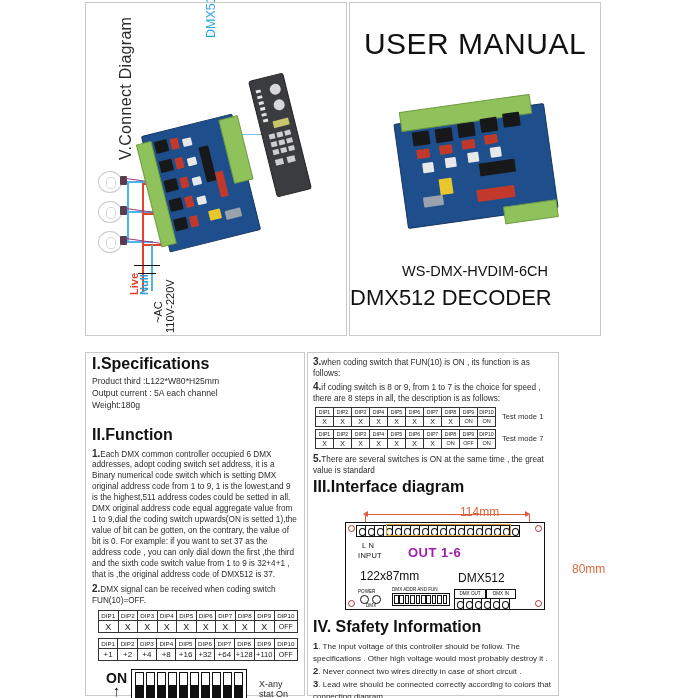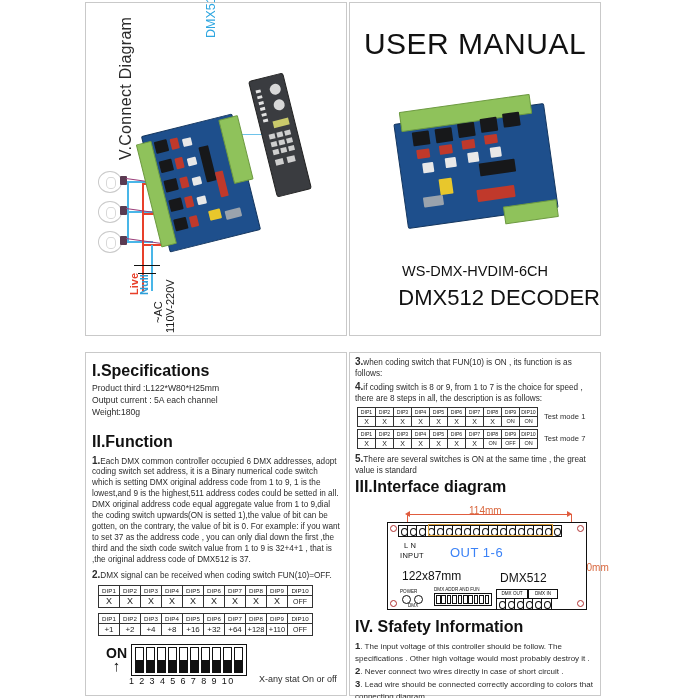--- a/index.html
+++ b/index.html
@@ -150,38 +150,38 @@
     left: 0; right: 0;
     bottom: 56px;
     text-align: center;
     font-size: 14.5px;
     color: #111;
   }
   .cover-sub2 {
     position: absolute;
     left: 0; right: 0;
     bottom: 24px;
-    text-align: right;
+    text-align: left;
     font-size: 22px;
     color: #111;
   }
   .cover-board {
     position: absolute;
     left: 38px; top: 92px;
     width: 180px; height: 150px;
   }
 
   
   .bottom-row {
     position: absolute;
     left: 0; top: 352px;
     width: 516px; height: 344px;
     display: flex;
   }
-  .panel-left  { width: 262px; height: 344px; padding: 7px 6px 0 6px; }
+  .panel-left  { width: 220px; height: 344px; padding: 0 6px 0 6px; }
   .panel-right { width: 252px; height: 344px; margin-left: 2px; padding: 2px 5px 0 5px; }
 
   h2.sec {
     margin: 2px 0 3px 0;
     font-size: 16px;
     font-weight: bold;
     color: #111;
   }
   .spec-list {
     font-size: 8.6px;
@@ -304,35 +304,35 @@
   .term::after {
     content: "";
     position: absolute;
     left: 1.5px; top: 1.5px;
     width: 5px; height: 6px;
     border: 1px solid #111;
     border-radius: 50%;
   }
   .dimline { position: absolute; background: #e05c3e; height: 1px; }
   .dimlineV { position: absolute; background: #e05c3e; width: 1px; }
-  .dimtxt { position: absolute; font-size: 10px; color: #d9683f; }
+  .dimtxt { position: absolute; font-size: 12px; color: #d9683f; margin-left: 33px; }
   .arrowL, .arrowR {
     position: absolute; width: 0; height: 0;
     border-top: 3px solid transparent; border-bottom: 3px solid transparent;
   }
   .arrowL { border-right: 5px solid #e05c3e; }
   .arrowR { border-left: 5px solid #e05c3e; }
   .arrowU, .arrowD {
     position: absolute; width: 0; height: 0;
     border-left: 3px solid transparent; border-right: 3px solid transparent;
   }
   .arrowU { border-bottom: 5px solid #e05c3e; }
   .arrowD { border-top: 5px solid #e05c3e; }
   .if-lbl { position: absolute; font-size: 7.5px; color: #111; letter-spacing: .3px; }
-  .if-out { position: absolute; font-size: 13px; color: #3b82f6; font-weight: normal; letter-spacing: .5px;}
+  .if-out { position: absolute; font-size: 13px; color: #a21caf; font-weight: bold; letter-spacing: .5px;}
   .if-size { position: absolute; font-size: 12px; color: #111; }
   .if-dmx { position: absolute; font-size: 12px; color: #111; }
   .tiny { position: absolute; font-size: 4.6px; color: #111; }
   .dipchip {
     position: absolute;
     border: 1px solid #111;
     display: flex;
     padding: 1px;
     background: #fff;
   }

